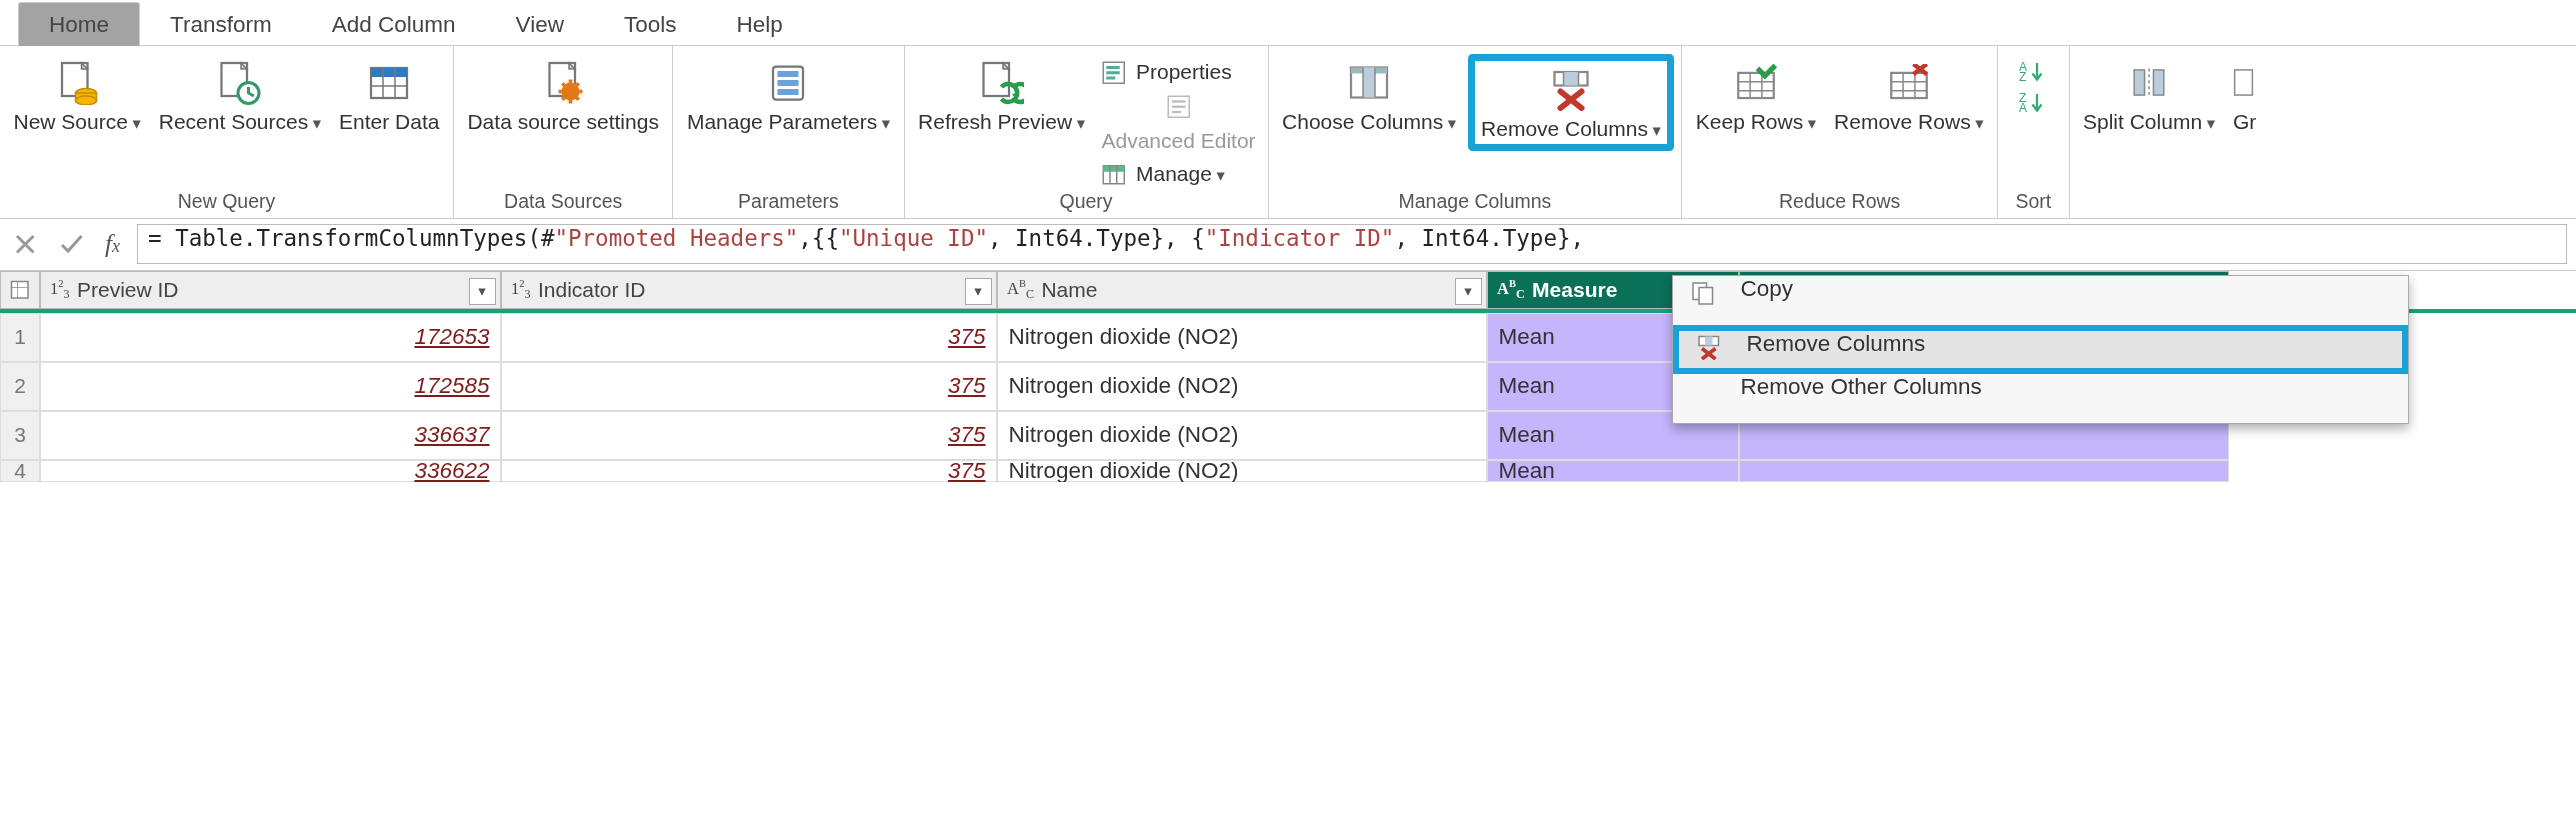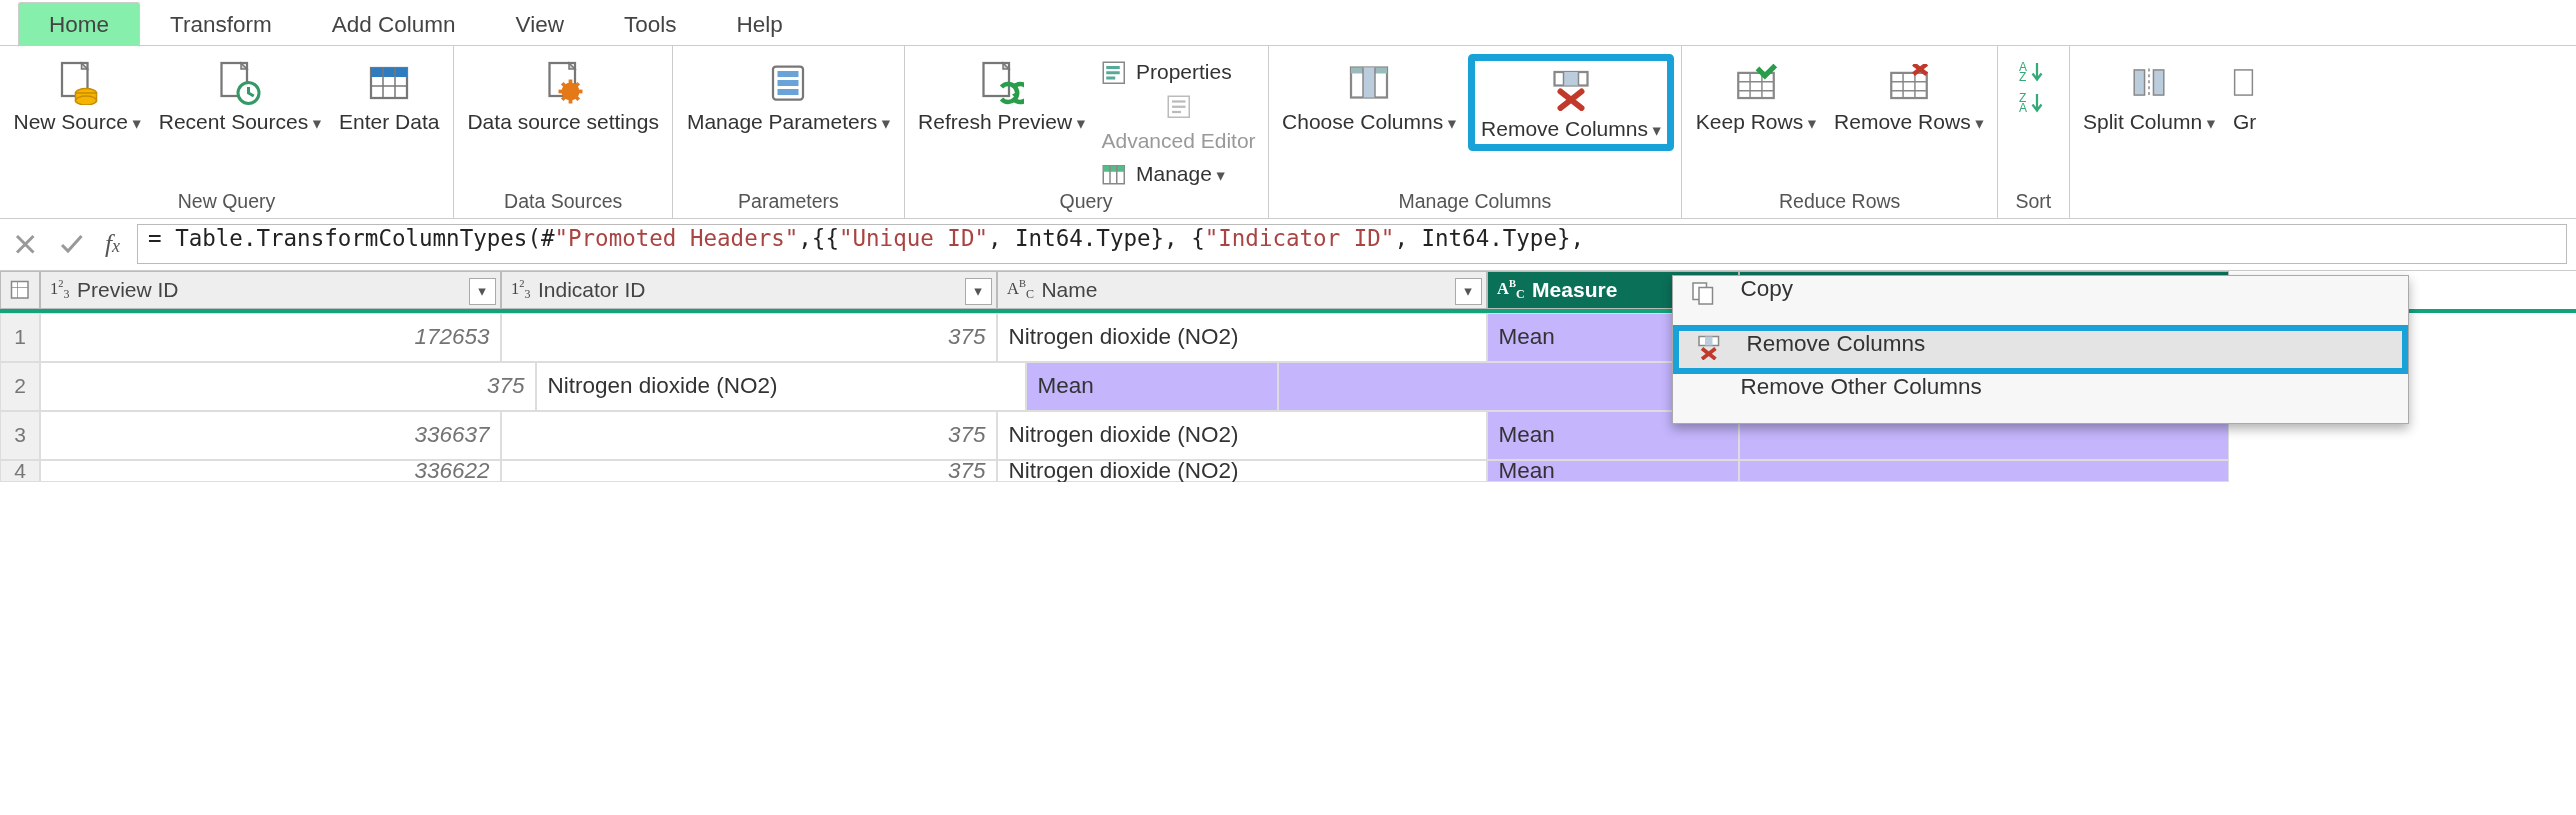--- a/index.html
+++ b/index.html
@@ -1,21 +1,21 @@
 <!DOCTYPE html>
 <html style="font-size:12px"><head>
 <meta charset="utf-8">
 <style>
 * { box-sizing: border-box; margin: 0; padding: 0; }
 body { font-family: "Segoe UI", Tahoma, sans-serif; font-size: 21px; color: #333; background: #fff; overflow: hidden; }
 
 
 .menubar { display: flex; border-bottom: 1.5px solid #ccc; padding: 0 18px; height: 46px; align-items: flex-end; }
 .tab     { padding: 9px 30px 7.5px; color: #444; cursor: pointer; font-size: 22.5px; }
-.tab.active { border: 1.5px solid #ccc; border-bottom: 1.5px solid #fff; position: relative; top: 1.5px; background: #86efac; font-weight: 400; border-top-left-radius: 3px; border-top-right-radius: 3px; }
+.tab.active { border: 1.5px solid #ccc; border-bottom: 1.5px solid #fff; position: relative; top: 1.5px; background: #a3a3a3; font-weight: 400; border-top-left-radius: 3px; border-top-right-radius: 3px; }
 
 
 .ribbon       { display: flex; border-bottom: 1.5px solid #ccc; }
 .group        { display: flex; flex-direction: column; border-right: 1.5px solid #ccc; padding: 7.5px 7.5px 3px; }
 .group-body   { display: flex; align-items: flex-start; gap: 6px; flex: 1; }
 .group-label  { text-align: center; font-size: 19.5px; color: #555; padding: 1.5px 0; }
 .big-btn      { display: flex; flex-direction: column; align-items: center; justify-content: flex-start; min-width: 90px; padding: 3px 6px; cursor: pointer; }
 .big-btn .icon-slot { height: 52px; display: flex; align-items: center; justify-content: center; margin-bottom: 1.5px; }
 .big-btn .lbl { line-height: 1.15; font-size: 21px; color: #333; }
 .caret::after { content: " \25BE"; font-size: 16.5px; color: #555; }
@@ -38,21 +38,21 @@
 .col-hdr    { background: #eee; border: 0.7px solid #bbb; display: flex; align-items: center; padding: 0 9px; font-size: 21px; color: #444; position: relative; }
 .col-hdr.sel { background: #0b7058; color: #fff; font-weight: 600; }
 .type-badge { font-family: Liberation Serif, serif; font-size: 16.5px; margin-right: 7.5px; white-space: nowrap; }
 .type-badge sub { font-size: 12px; vertical-align: sub; }
 .type-badge sup { font-size: 10.5px; vertical-align: super; }
 .filter-btn { position: absolute; right: 4.5px; top: 6px; width: 27px; height: 27px; background: #fff; border: 0.7px solid #aaa; display:flex; align-items:center; justify-content:center; font-size: 15px; color: #555; cursor:pointer; }
 .col-hdr.sel .filter-btn { background: #fff; color: #333; }
 .data-row   { display: flex; height: 49px; }
 .row-hdr    { width: 40px; background: #f0f0f0; border: 0.7px solid #ddd; display:flex; align-items:center; justify-content:center; color:#777; }
 .cell       { border: 0.7px solid #ddd; padding: 0 10.5px; display: flex; align-items: center; font-size: 22.5px; color: #333; }
-.cell.num   { justify-content: flex-end; font-style: italic; color: #737373; }
+.cell.num   { justify-content: flex-end; font-style: italic; color: #7f1d1d; text-decoration: underline; }
 .cell.sel   { background: #c4b5fd; }
 
 
 .c-uid  { width: 461px; }
 .c-ind  { width: 496px; }
 .c-name { width: 490px; }
 .c-meas { width: 252px; }
 .c-info { width: 490px; }
 
 
@@ -383,20 +383,21 @@
   <div class="data-row">
     <div class="row-hdr">1</div>
     <div class="cell num c-uid">172653</div>
     <div class="cell num c-ind">375</div>
     <div class="cell c-name">Nitrogen dioxide (NO2)</div>
     <div class="cell c-meas sel">Mean</div>
     <div class="cell c-info sel"></div>
   </div>
   <div class="data-row">
     <div class="row-hdr">2</div>
+    <div class="cell num c-uid">172585</div>
     <div class="cell num c-ind">375</div>
     <div class="cell c-name">Nitrogen dioxide (NO2)</div>
     <div class="cell c-meas sel">Mean</div>
     <div class="cell c-info sel"></div>
   </div>
   <div class="data-row">
     <div class="row-hdr">3</div>
     <div class="cell num c-uid">336637</div>
     <div class="cell num c-ind">375</div>
     <div class="cell c-name">Nitrogen dioxide (NO2)</div>

